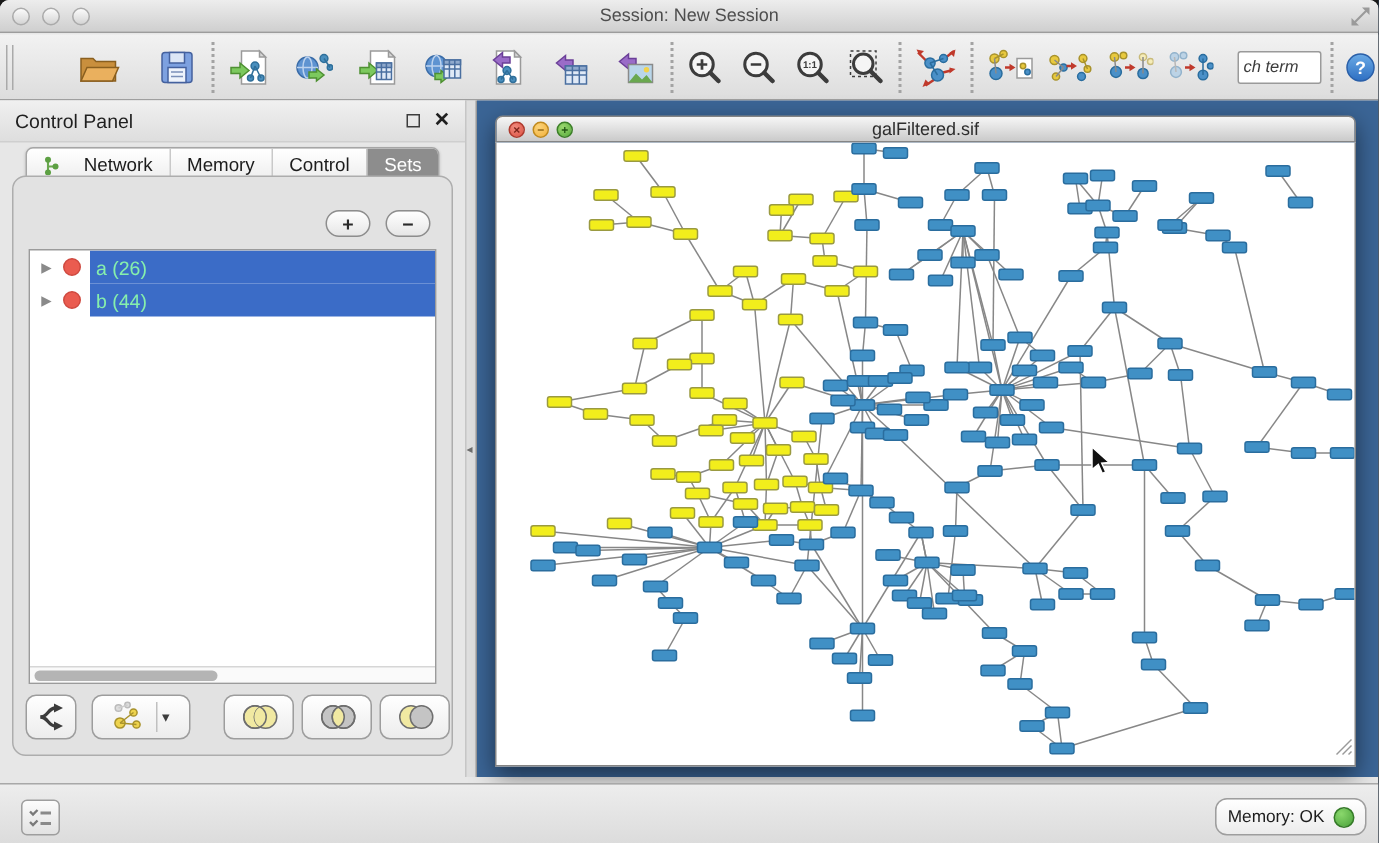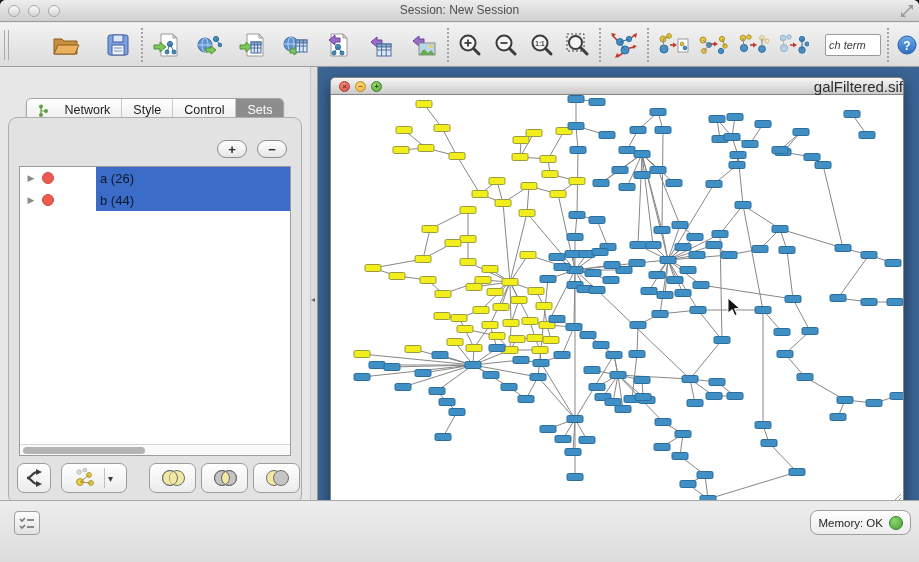--- a/index.html
+++ b/index.html
@@ -41,52 +41,52 @@
   .addrow{position:absolute;top:22px;right:14px;display:flex;gap:10px;}
   .pmbtn{width:30px;height:18px;border:1px solid #8d8d8d;border-radius:9px;
     background:linear-gradient(#ffffff,#e6e6e6);font-size:13px;font-weight:bold;color:#2a2a2a;
     display:flex;align-items:center;justify-content:center;line-height:1;}
   .setlist{position:absolute;top:48px;left:10px;right:10px;height:290px;background:#fff;
     border:1px solid #9b9b9b;overflow:hidden;}
   .setrow{height:22px;display:flex;align-items:stretch;font-size:13px;}
   .twisty{width:22px;display:flex;align-items:center;justify-content:center;color:#8a8a8a;font-size:9px;}
   .dotcell{width:18px;display:flex;align-items:center;}
   .reddot{width:12px;height:12px;border-radius:50%;background:#ea5c50;border:1px solid #cf4a40;}
-  .rowlabel{flex:1;background:#3b6cc7;color:#0f172a;display:flex;align-items:center;padding-left:4px;margin-left:36px;}
+  .rowlabel{flex:1;background:#3b6cc7;color:#86efac;display:flex;align-items:center;padding-left:4px;}
   .hscroll{position:absolute;left:0;right:0;bottom:0;height:11px;background:#fafafa;border-top:1px solid #d6d6d6;}
   .hthumb{position:absolute;left:3px;top:2px;width:45%;height:7px;border-radius:4px;background:#b4b4b4;}
   .cp-btns{position:absolute;bottom:10px;left:0;right:0;height:30px;display:flex;align-items:center;}
   .btnish{height:30px;border:1px solid #9d9d9d;border-radius:7px;
     background:linear-gradient(#ffffff,#ececec);display:flex;align-items:center;justify-content:center;}
   .b-split{width:34px;margin-left:8px;}
   .b-combo{width:66px;margin-left:10px;padding:0;}
   .combo-div{width:1px;height:20px;background:#c0c0c0;margin:0 3px;}
   .b-venn{width:47px;}
   .v1{margin-left:22px}.v2,.v3{margin-left:5px}
   
   .splitter{position:absolute;left:310px;top:67px;width:8px;bottom:44px;background:#dfdfdf;
     border-left:1px solid #c6c6c6;border-right:1px solid #9a9a9a;}
   .split-arrow{position:absolute;top:228px;left:0px;font-size:8px;color:#6e6e6e;}
   
   .desktop{position:absolute;left:318px;top:67px;right:0;bottom:44px;background:#3b6596;}
   .netwin{position:absolute;left:12px;top:10px;width:574px;height:434px;border-radius:5px 5px 0 0;
     box-shadow:0 6px 16px rgba(0,0,0,.5);}
   .nw-title{height:18px;background:linear-gradient(#f6f6f6,#cacaca);border:1px solid #848484;
     border-radius:5px 5px 0 0;position:relative;}
-  .nw-text{text-align:right;font-size:15px;color:#2d2d2d;line-height:17px;}
+  .nw-text{text-align:center;font-size:12px;color:#2d2d2d;line-height:17px;}
   .nwl{position:absolute;top:3px;width:11px;height:11px;border-radius:50%;font:bold 8px "Liberation Sans",sans-serif;
     display:flex;align-items:center;justify-content:center;}
   .nwl.r{left:8px;background:radial-gradient(circle at 35% 30%,#f08a7d,#dd5244);border:1px solid #ae3a2e;color:#7d241b;}
   .nwl.y{left:24px;background:radial-gradient(circle at 35% 30%,#fbd37a,#f3b13a);border:1px solid #c08a1e;color:#8a5f0d;}
   .nwl.g{left:40px;background:radial-gradient(circle at 35% 30%,#9bd86f,#57ab3c);border:1px solid #3c7f28;color:#245816;}
   .nw-canvas{position:relative;height:416px;background:#fff;border:1px solid #848484;border-top:none;overflow:hidden;}
   .cursor{position:absolute;left:396px;top:202px;}
   .gripper{position:absolute;right:1px;bottom:1px;}
   
-  .statusbar{position:absolute;left:0;right:0;bottom:0;height:62px;
+  .statusbar{position:absolute;left:0;right:0;bottom:0;height:40px;
     background:linear-gradient(#ededed,#dcdcdc);border-top:1px solid #a8a8a8;}
   .tasksbtn{position:absolute;left:14px;top:10px;width:26px;height:24px;border:1px solid #9e9e9e;
     border-radius:4px;background:linear-gradient(#fcfcfc,#e2e2e2);display:flex;align-items:center;justify-content:center;}
   .membtn{position:absolute;right:8px;top:9px;height:25px;border:1px solid #9e9e9e;border-radius:8px;
     background:linear-gradient(#ffffff,#ececec);display:flex;align-items:center;gap:6px;padding:0 7px;
     font-size:11.5px;color:#1d1d1d;}
   .memdot{width:14px;height:14px;border-radius:50%;border:1px solid #357a28;
     background:radial-gradient(circle at 35% 30%,#8ad86c,#4aa13a);}
 </style>
 </head>
@@ -320,34 +320,39 @@
               <stop offset="1" stop-color="#2e6fc2"></stop>
             </linearGradient>
           </defs>
         <circle cx="10" cy="10" r="9" fill="url(#hg)" stroke="#2a5fa8"></circle>
         <text x="10" y="14.5" text-anchor="middle" font-size="12" font-weight="bold" fill="#fff">?</text>
         </svg>
     </div>
   </div>
 
   <div class="cpanel">
+    <div class="cp-head">
+      <span class="cp-title">Control Panel</span>
+      <span class="cp-float"></span>
+      <span class="cp-close">✕</span>
+    </div>
     <div class="cp-tabs">
       <div class="seg">
         <div class="seg-item">
           <svg width="11" height="13">
             <line x1="3" y1="3" x2="3" y2="11" stroke="#6aa84f" stroke-width="1.4"></line>
             <line x1="3" y1="7" x2="8" y2="7" stroke="#6aa84f" stroke-width="1.2"></line>
             <circle cx="3" cy="2.5" r="2" fill="#5da043"></circle>
               <circle cx="8" cy="7" r="2" fill="#5da043"></circle>
               <circle cx="3" cy="11" r="2" fill="#5da043"></circle>
             </svg>
           <span>Network</span>
         </div>
         <div class="seg-item">
-            <span>Style</span>
+            <span>Memory</span>
           </div>
         <div class="seg-item">
             <span>Control</span>
           </div>
         <div class="seg-item active">
             <span>Sets</span>
           </div>
       </div>
     </div>
     <div class="cp-body">

